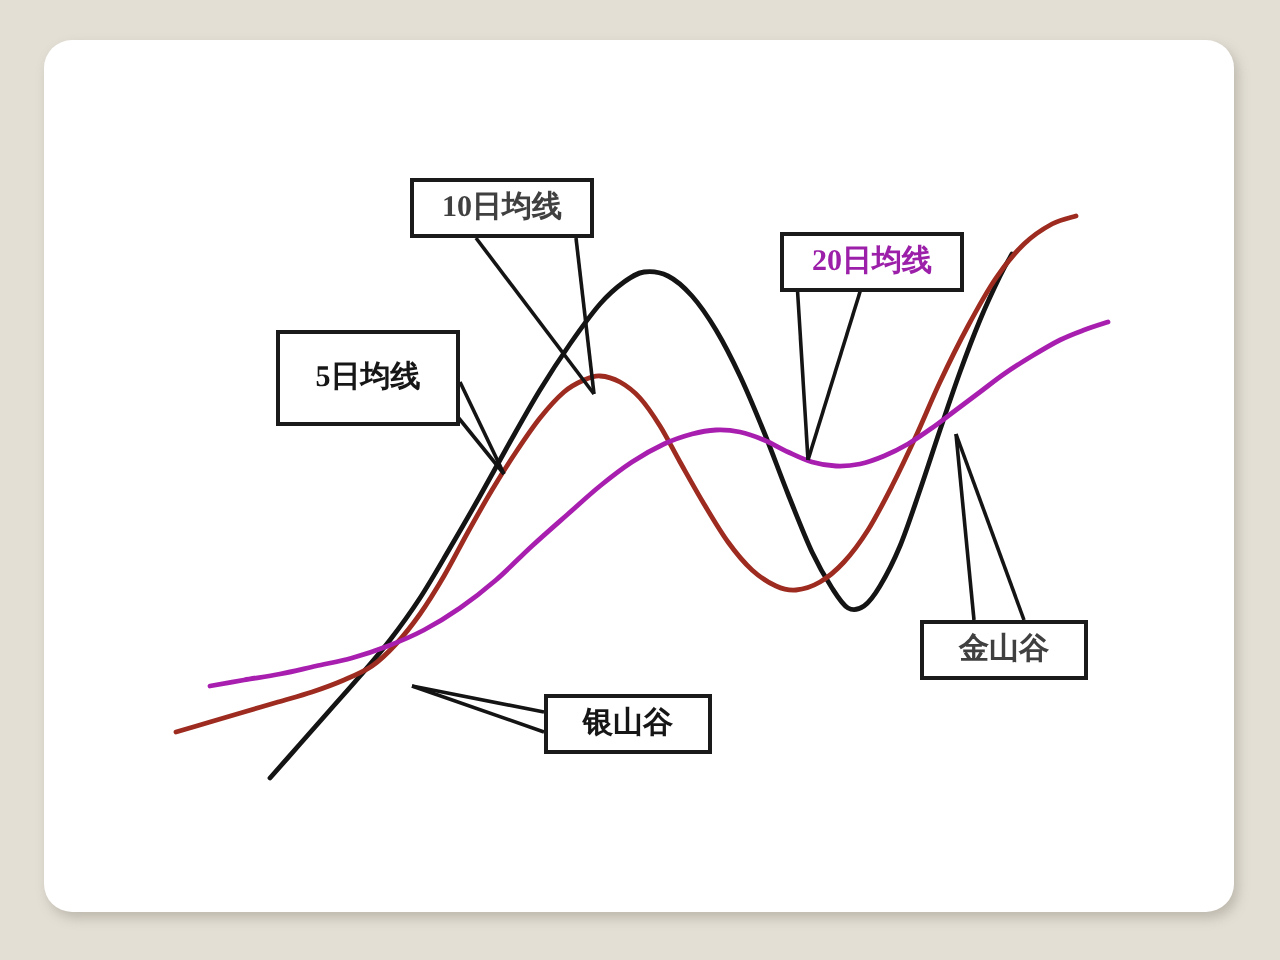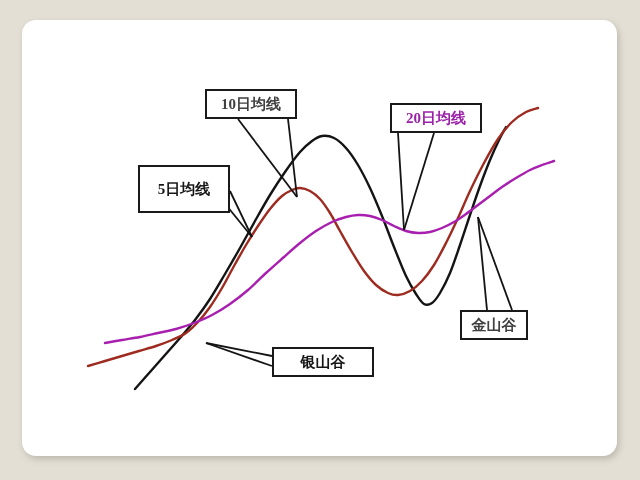--- a/index.html
+++ b/index.html
@@ -46,24 +46,24 @@
     display: flex;
     align-items: center;
     justify-content: center;
     letter-spacing: 0px;
     white-space: nowrap;
   }
   .callout-black { color: #161616; }
   .callout-orange { color: #404040; }
   .callout-purple { color: #9b1fa8; }
   #callout-ma10 { left: 205px; top: 89px; width: 92px; height: 30px; }
-  #callout-ma20 { left: 390px; top: 103px; width: 92px; height: 30px; }
+  #callout-ma20 { left: 390px; top: 116px; width: 92px; height: 30px; }
   #callout-ma5  { left: 138px; top: 165px; width: 92px; height: 48px; }
-  #callout-yinshangu { left: 272px; top: 347px; width: 102px; height: 30px; }
-  #callout-jinshangu { left: 460px; top: 310px; width: 68px; height: 30px; }
+  #callout-yinshangu { left: 272px; top: 347px; width: 84px; height: 30px; }
+  #callout-jinshangu { left: 460px; top: 310px; width: 84px; height: 30px; }
 </style>
 </head>
 <body>
 
 <div id="stage">
 
   <div id="card"></div>
 
   <svg id="chart-svg" viewBox="0 0 640 480">
     <g id="series-group">

